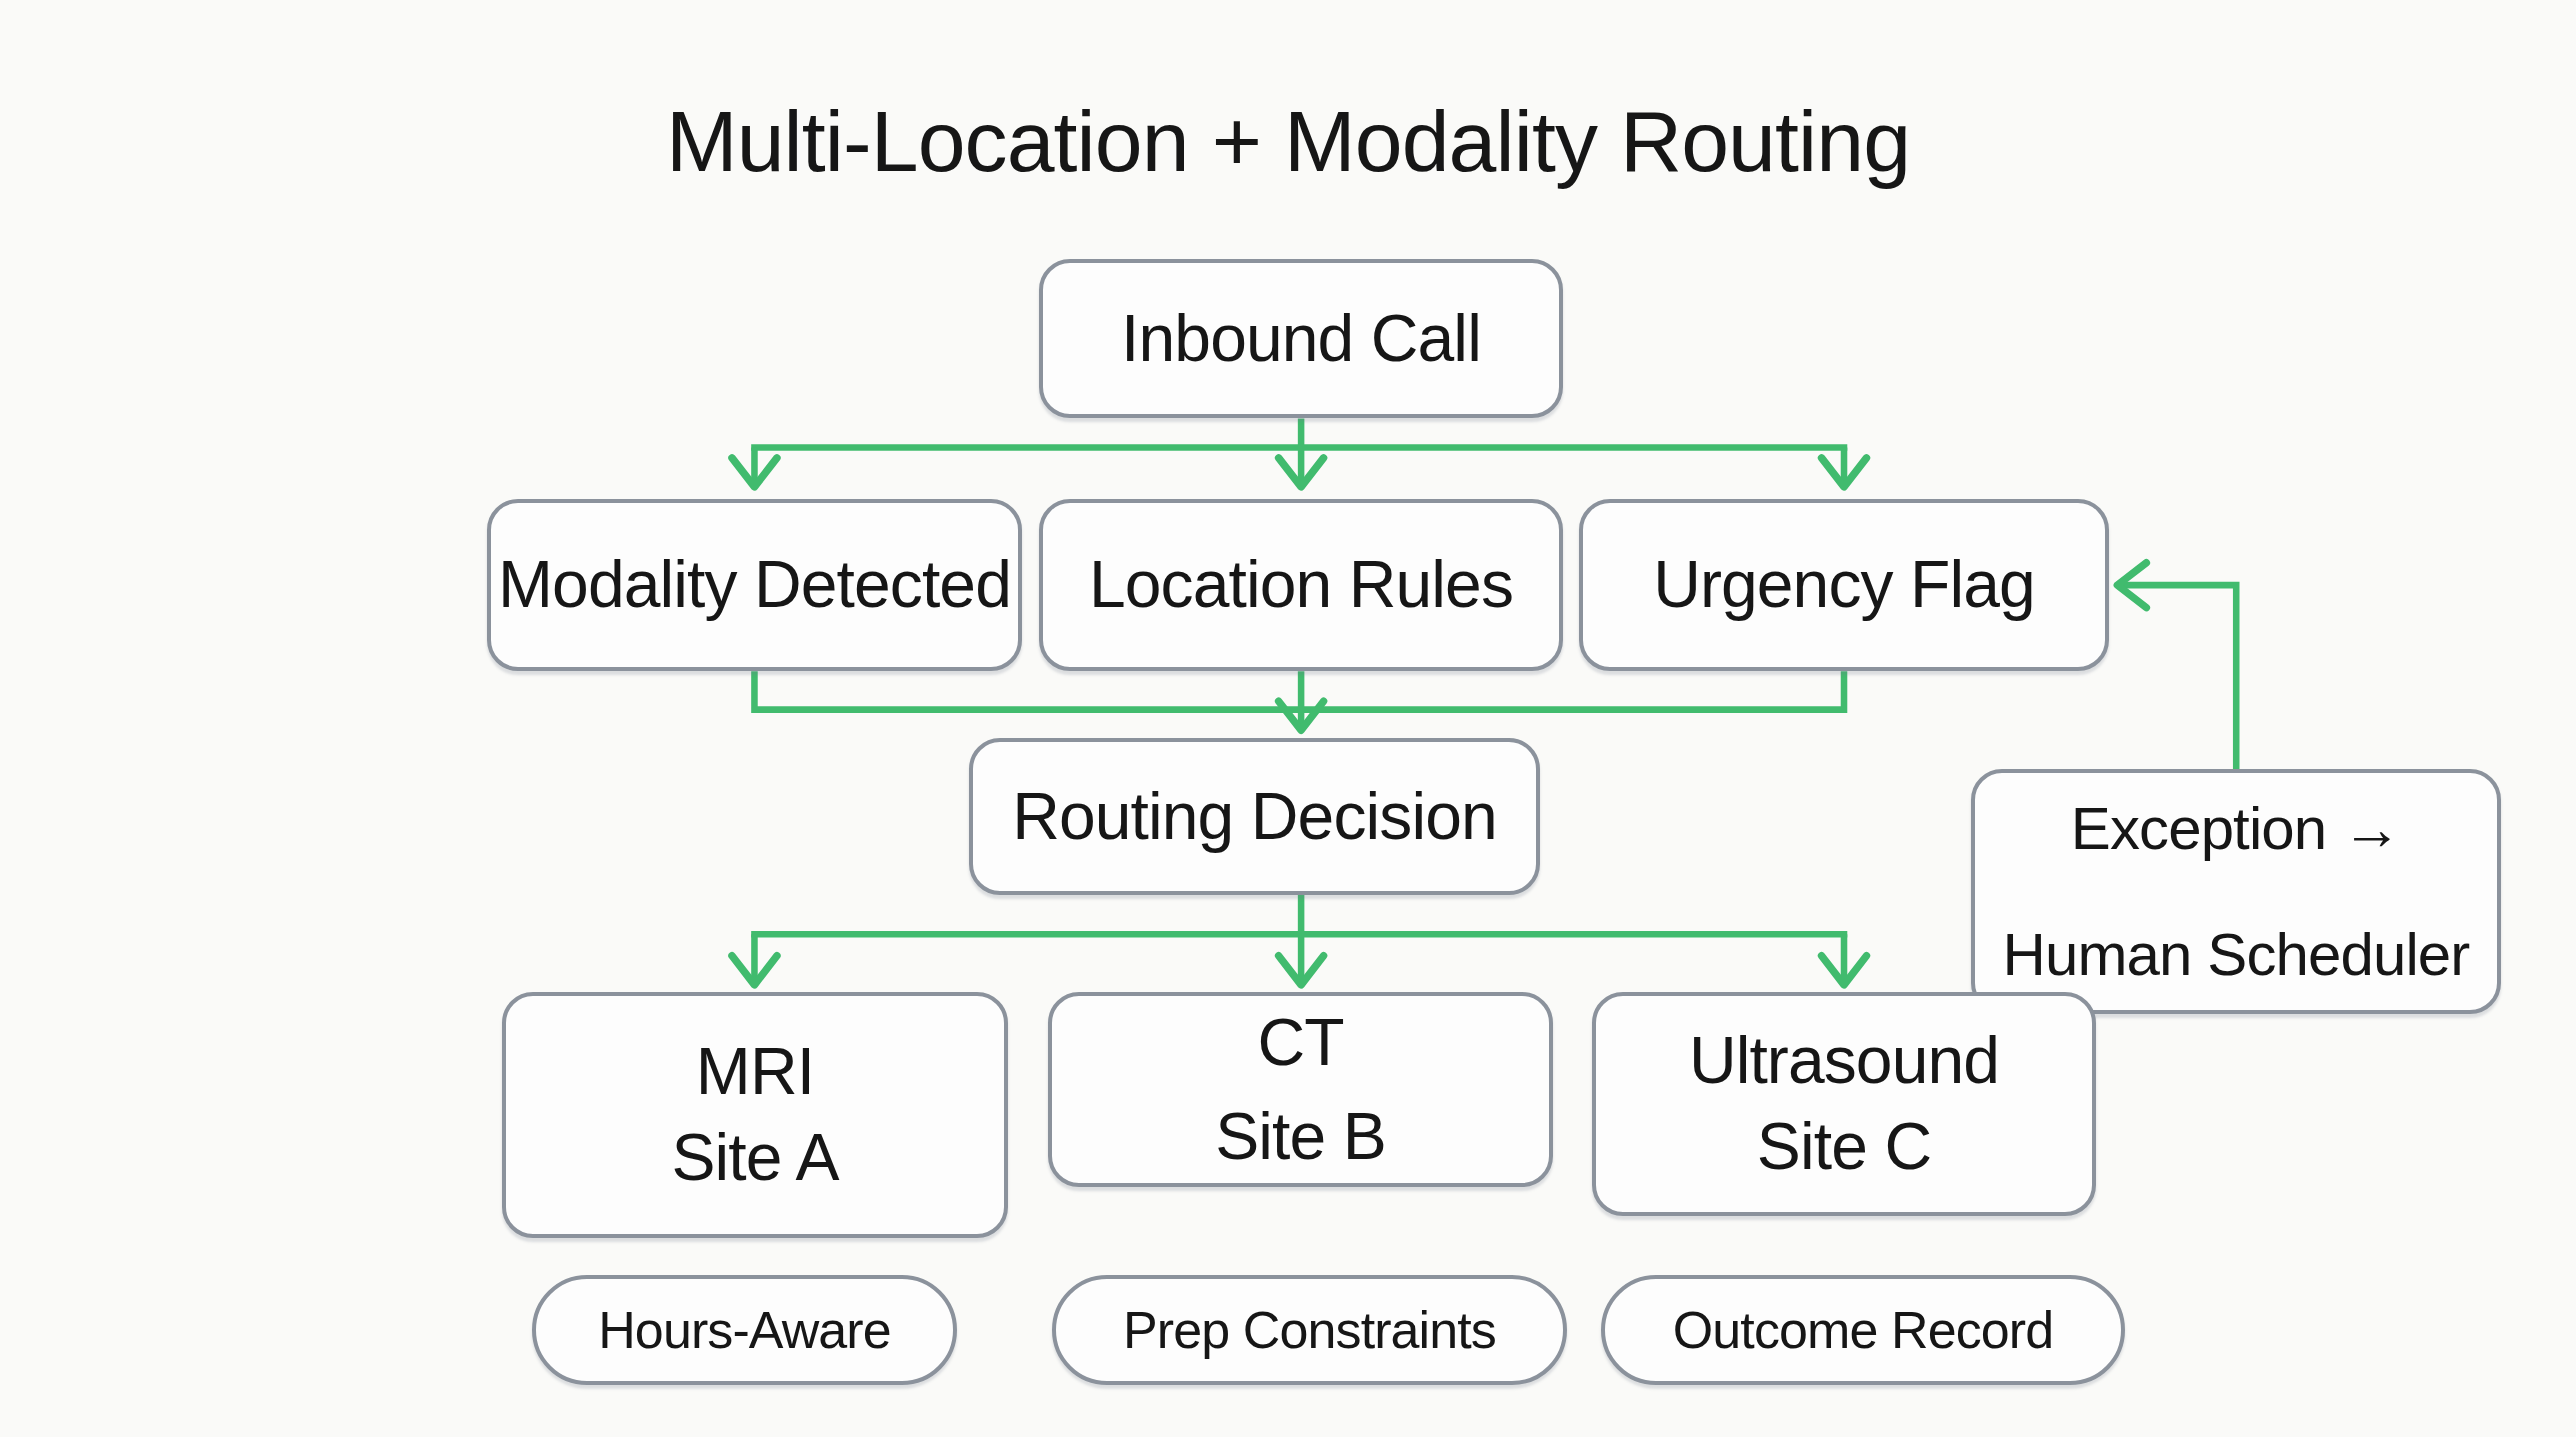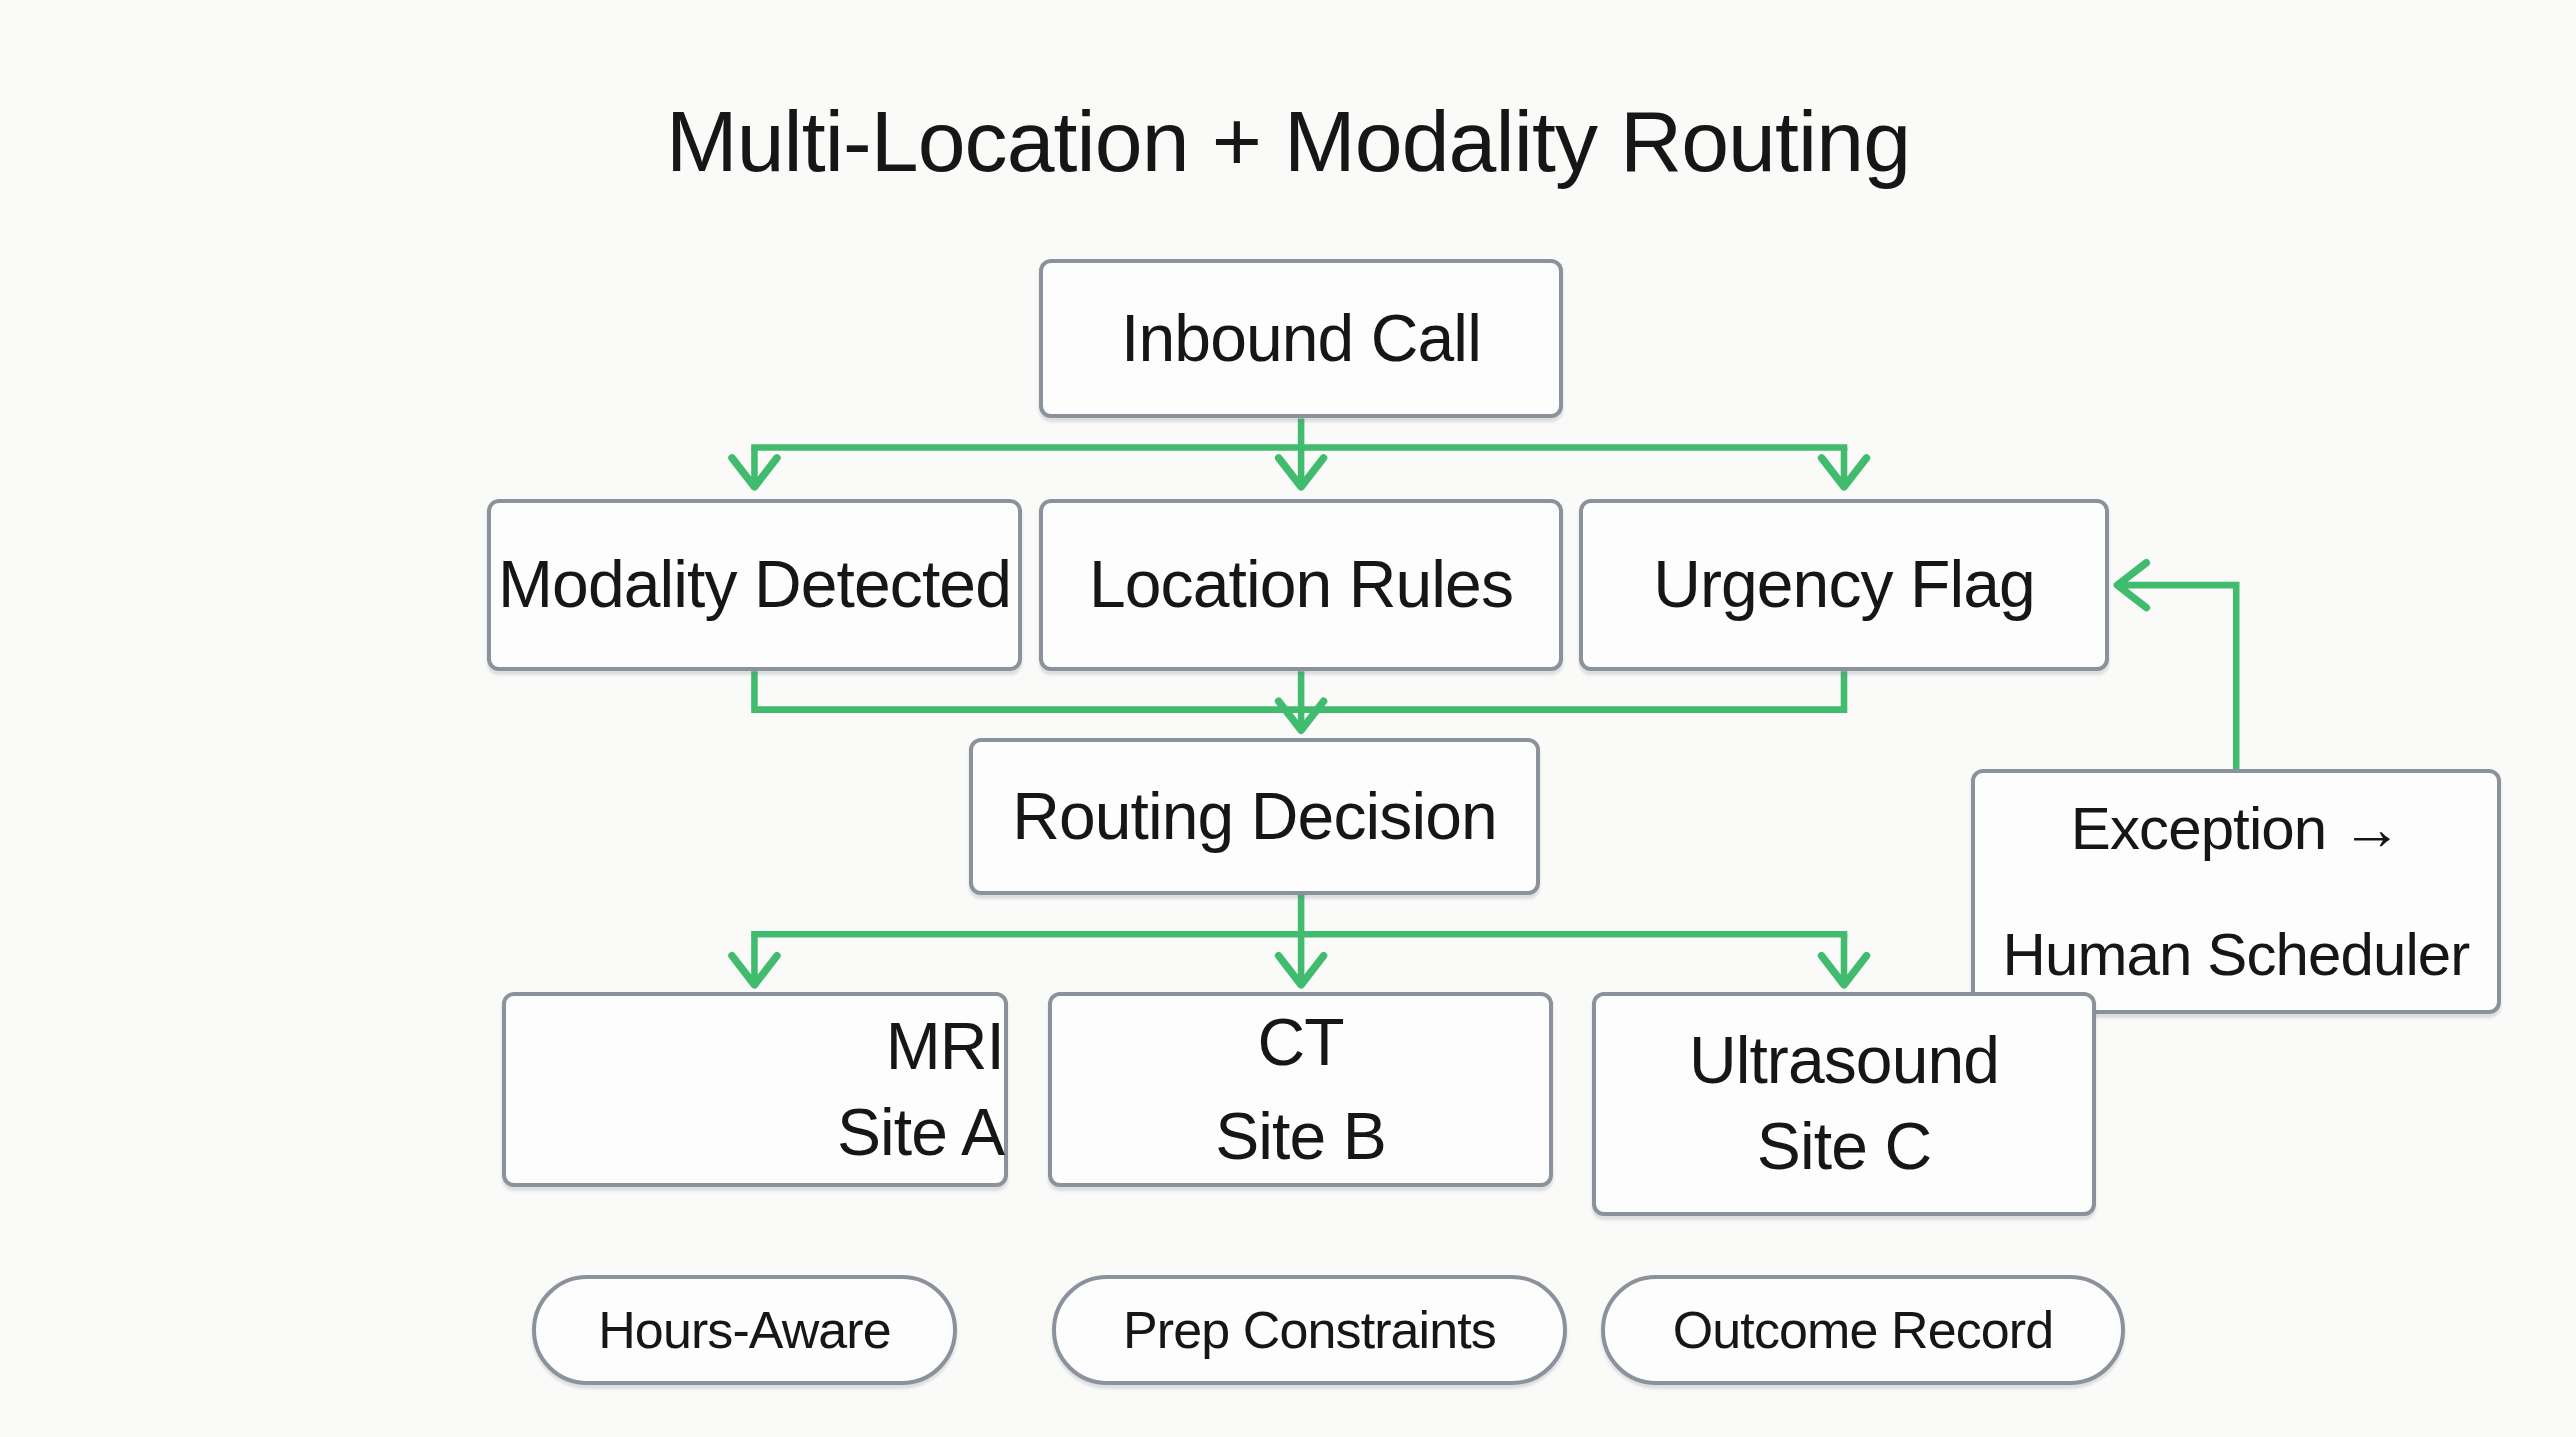--- a/index.html
+++ b/index.html
@@ -23,21 +23,21 @@
     position:absolute;left:0;top:92px;width:100%;
     text-align:center;
     font-size:86px;font-weight:500;letter-spacing:-0.9px;
     color:var(--text,#161616);
   }
   svg.connectors{position:absolute;left:0;top:0;color:var(--arrow,#41bb6e);}
   .node{
     position:absolute;
     background:var(--node-fill,#fdfdfd);
     border:4.7px solid var(--border,#8b929c);
-    border-radius:12px;
+    border-radius:31px;
     display:flex;flex-direction:column;align-items:center;justify-content:center;
     text-align:center;
     font-size:66px;font-weight:500;letter-spacing:-0.9px;
     line-height:1.3;
     box-shadow:0 3.7px 2.8px rgba(110,120,135,.22);
   }
   .node.small{font-size:60px;gap:48px;}
   .pill{
     position:absolute;
     background:var(--node-fill,#fdfdfd);
@@ -48,21 +48,21 @@
     font-size:52px;font-weight:500;letter-spacing:-0.9px;
     box-shadow:0 3.7px 2.8px rgba(110,120,135,.22);
   }
   
   .n-inbound   {left:1039px;top:259px; width:524px;height:159px;}
   .n-modality  {left:487px; top:499px; width:535px;height:172px;}
   .n-location  {left:1039px;top:499px; width:524px;height:172px;}
   .n-urgency   {left:1579px;top:499px; width:530px;height:172px;}
   .n-routing   {left:969px;top:738px; width:571px;height:157px;}
   .n-exception {left:1971px;top:769px; width:530px;height:245px;}
-  .n-mri       {left:502px; top:992px;width:506px;height:195px;align-items:flex-end;}
+  .n-mri       {left:502px; top:992px;width:506px;height:246px;}
   .n-ct        {left:1048px;top:992px;width:505px;height:195px;gap:8px;}
   .n-ultra     {left:1592px;top:992px;width:504px;height:224px;}
   .p-hours     {left:532px; top:1275px;width:425px;height:110px;}
   .p-prep      {left:1052px;top:1275px;width:515px;height:110px;}
   .p-outcome   {left:1601px;top:1275px;width:524px;height:110px;}
 </style>
 </head>
 <body>
 
 <div class="stage">

